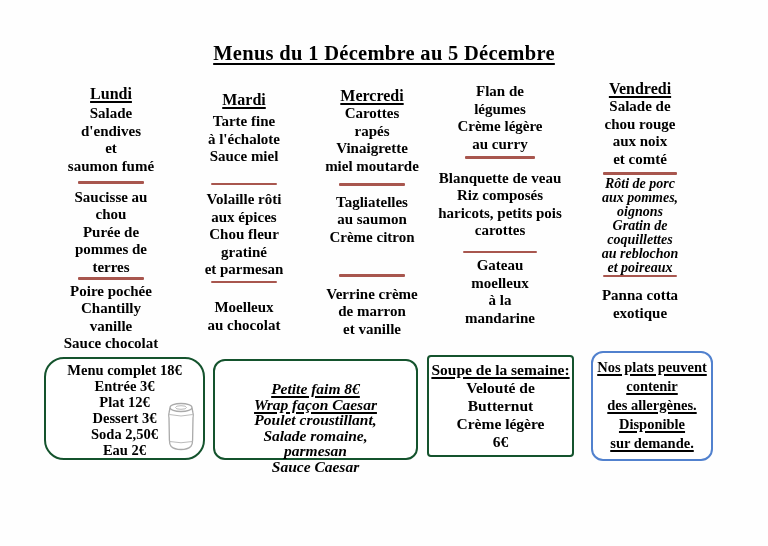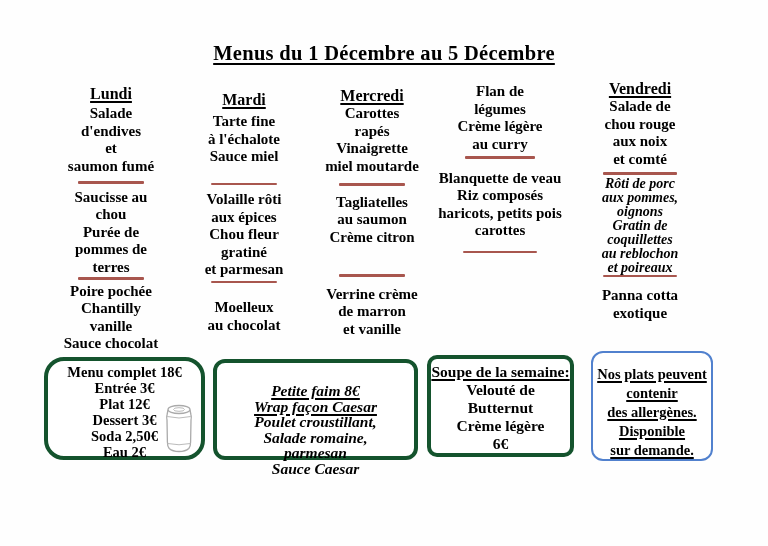--- a/index.html
+++ b/index.html
@@ -47,40 +47,40 @@
   #col-jeudi .div1   { margin:3px auto 11px; width:70px; }
   #col-jeudi .div2   { margin:11px auto 4px; width:74px; }
 
   #col-vendredi .day { margin-bottom:0; }
   #col-vendredi .div1{ margin:4px auto 2px; width:74px; }
   #col-vendredi .div2{ margin:0 auto 10px; width:74px; }
   #col-vendredi .main{ font-size:14px; line-height:14px;font-style:italic; }
 
   .box {
     position:absolute; box-sizing:border-box; background:#ffffff;
-    border:4px solid #14532d; text-align:center; font-weight:700;
+    border:2px solid #14532d; text-align:center; font-weight:700;
   }
   #box-prices {
     left:44px; top:357px; width:161px; height:103px; border-radius:20px;
     font-size:14.5px; line-height:16px; padding-top:3px;
   }
   #box-prices .can {
     position:absolute; right:7px; top:41px; width:30px; height:52px;
   }
   #box-petite {
     left:213px; top:359px; width:205px; height:101px; border-radius:12px;
     font-style:italic; font-size:15.5px; line-height:15.5px; padding-top:20px;
   }
   #box-soupe {
-    left:427px; top:355px; width:147px; height:102px; border-radius:10px;
+    left:427px; top:355px; width:147px; height:102px; border-radius:4px;
     font-size:15.5px; line-height:18px; padding-top:4px;
   }
   #box-allerg {
     left:591px; top:351px; width:122px; height:110px; border-radius:12px;
-    border:2.5px solid #5181ce; font-size:14.5px; line-height:19px; padding-top:12px;
+    border:2.5px solid #5181ce; font-size:14.5px; line-height:19px; padding-top:5px;
   }
   .u {
     text-decoration:underline; text-decoration-thickness:1.5px; text-underline-offset:2px;
   }
   #box-allerg .multiline {
     text-decoration:underline; text-decoration-thickness:1.5px; text-underline-offset:2px;
   }
 </style>
 </head>
 <body>
@@ -144,20 +144,24 @@
     <div class="course multiline">Flan de
 légumes
 Crème légère
 au curry</div>
     <div class="divider div1"></div>
     <div class="course multiline">Blanquette de veau
 Riz composés
 haricots, petits pois
 carottes</div>
     <div class="divider div2"></div>
+    <div class="course multiline">Gateau
+moelleux
+à la
+mandarine</div>
   </div>
 
   <div class="column" id="col-vendredi">
     <div class="day">Vendredi</div>
     <div class="course multiline">Salade de
 chou rouge
 aux noix
 et comté</div>
     <div class="divider div1"></div>
     <div class="course multiline main">Rôti de porc

